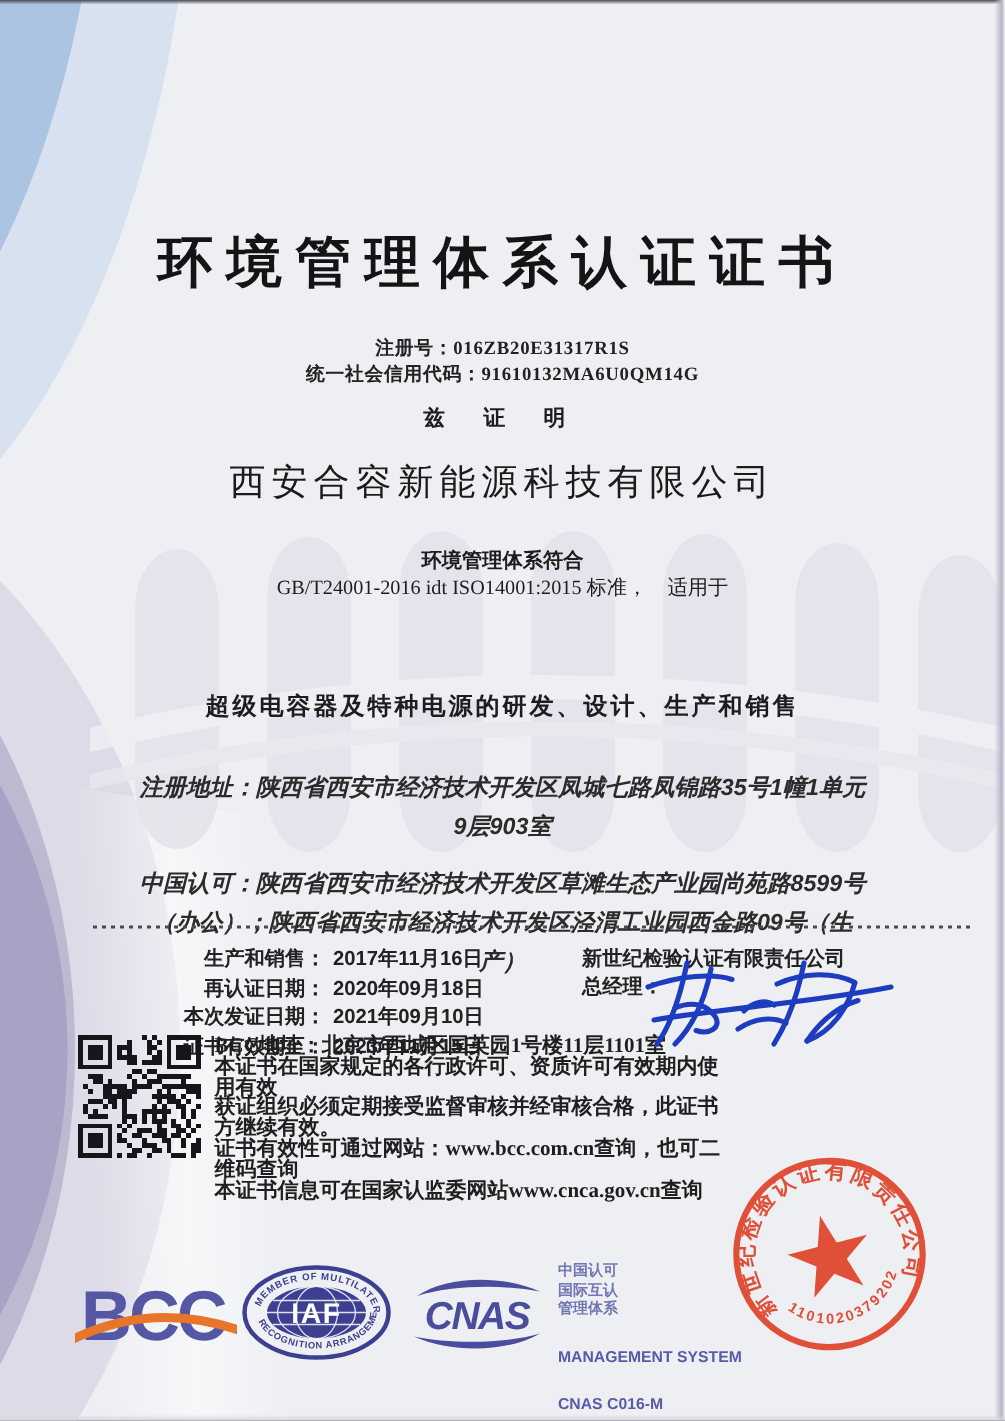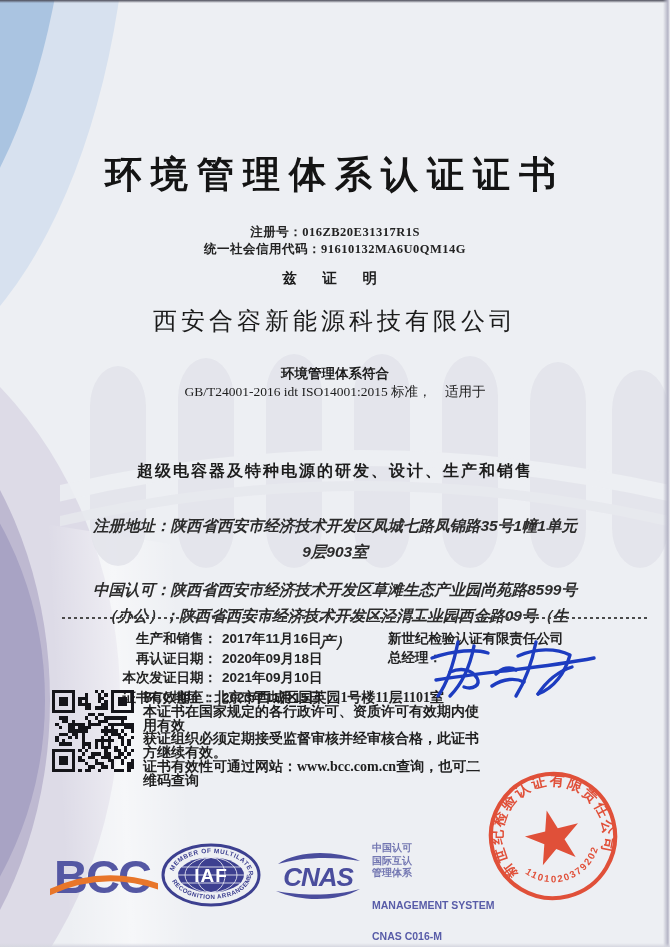--- a/index.html
+++ b/index.html
@@ -154,20 +154,21 @@
   <div class="abs qr">
     <svg id="qr-svg" width="82" height="86" viewBox="0 0 25 25" shape-rendering="crispEdges">
         <path d="M13 0h1v1h-1zM15 0h1v1h-1zM10 1h1v1h-1zM14 1h1v1h-1zM16 1h1v1h-1zM8 2h1v1h-1zM9 2h1v1h-1zM10 2h1v1h-1zM14 2h1v1h-1zM15 2h1v1h-1zM8 3h1v1h-1zM10 3h1v1h-1zM14 3h1v1h-1zM16 3h1v1h-1zM8 4h1v1h-1zM9 4h1v1h-1zM10 4h1v1h-1zM11 4h1v1h-1zM15 4h1v1h-1zM16 4h1v1h-1zM10 5h1v1h-1zM11 5h1v1h-1zM13 5h1v1h-1zM14 5h1v1h-1zM15 5h1v1h-1zM16 5h1v1h-1zM11 7h1v1h-1zM12 7h1v1h-1zM14 7h1v1h-1zM15 7h1v1h-1zM2 8h1v1h-1zM3 8h1v1h-1zM4 8h1v1h-1zM10 8h1v1h-1zM13 8h1v1h-1zM16 8h1v1h-1zM17 8h1v1h-1zM18 8h1v1h-1zM19 8h1v1h-1zM20 8h1v1h-1zM21 8h1v1h-1zM22 8h1v1h-1zM3 9h1v1h-1zM4 9h1v1h-1zM6 9h1v1h-1zM11 9h1v1h-1zM14 9h1v1h-1zM15 9h1v1h-1zM16 9h1v1h-1zM21 9h1v1h-1zM1 10h1v1h-1zM5 10h1v1h-1zM6 10h1v1h-1zM7 10h1v1h-1zM8 10h1v1h-1zM9 10h1v1h-1zM11 10h1v1h-1zM12 10h1v1h-1zM13 10h1v1h-1zM14 10h1v1h-1zM17 10h1v1h-1zM18 10h1v1h-1zM19 10h1v1h-1zM20 10h1v1h-1zM21 10h1v1h-1zM22 10h1v1h-1zM23 10h1v1h-1zM24 10h1v1h-1zM2 11h1v1h-1zM5 11h1v1h-1zM6 11h1v1h-1zM8 11h1v1h-1zM9 11h1v1h-1zM10 11h1v1h-1zM11 11h1v1h-1zM16 11h1v1h-1zM18 11h1v1h-1zM22 11h1v1h-1zM23 11h1v1h-1zM24 11h1v1h-1zM5 12h1v1h-1zM6 12h1v1h-1zM7 12h1v1h-1zM8 12h1v1h-1zM9 12h1v1h-1zM10 12h1v1h-1zM15 12h1v1h-1zM16 12h1v1h-1zM17 12h1v1h-1zM18 12h1v1h-1zM19 12h1v1h-1zM21 12h1v1h-1zM24 12h1v1h-1zM2 13h1v1h-1zM3 13h1v1h-1zM4 13h1v1h-1zM6 13h1v1h-1zM7 13h1v1h-1zM9 13h1v1h-1zM16 13h1v1h-1zM18 13h1v1h-1zM19 13h1v1h-1zM20 13h1v1h-1zM22 13h1v1h-1zM1 14h1v1h-1zM5 14h1v1h-1zM7 14h1v1h-1zM9 14h1v1h-1zM15 14h1v1h-1zM17 14h1v1h-1zM20 14h1v1h-1zM21 14h1v1h-1zM24 14h1v1h-1zM1 15h1v1h-1zM3 15h1v1h-1zM9 15h1v1h-1zM13 15h1v1h-1zM14 15h1v1h-1zM15 15h1v1h-1zM16 15h1v1h-1zM17 15h1v1h-1zM18 15h1v1h-1zM21 15h1v1h-1zM23 15h1v1h-1zM2 16h1v1h-1zM3 16h1v1h-1zM4 16h1v1h-1zM5 16h1v1h-1zM9 16h1v1h-1zM10 16h1v1h-1zM11 16h1v1h-1zM13 16h1v1h-1zM15 16h1v1h-1zM17 16h1v1h-1zM21 16h1v1h-1zM23 16h1v1h-1zM9 17h1v1h-1zM11 17h1v1h-1zM13 17h1v1h-1zM15 17h1v1h-1zM16 17h1v1h-1zM17 17h1v1h-1zM19 17h1v1h-1zM22 17h1v1h-1zM8 18h1v1h-1zM10 18h1v1h-1zM16 18h1v1h-1zM19 18h1v1h-1zM20 18h1v1h-1zM22 18h1v1h-1zM24 18h1v1h-1zM9 19h1v1h-1zM12 19h1v1h-1zM13 19h1v1h-1zM14 19h1v1h-1zM16 19h1v1h-1zM17 19h1v1h-1zM20 19h1v1h-1zM21 19h1v1h-1zM23 19h1v1h-1zM8 20h1v1h-1zM11 20h1v1h-1zM12 20h1v1h-1zM15 20h1v1h-1zM16 20h1v1h-1zM17 20h1v1h-1zM19 20h1v1h-1zM20 20h1v1h-1zM22 20h1v1h-1zM8 21h1v1h-1zM9 21h1v1h-1zM13 21h1v1h-1zM17 21h1v1h-1zM18 21h1v1h-1zM21 21h1v1h-1zM24 21h1v1h-1zM10 22h1v1h-1zM13 22h1v1h-1zM14 22h1v1h-1zM15 22h1v1h-1zM18 22h1v1h-1zM21 22h1v1h-1zM23 22h1v1h-1zM24 22h1v1h-1zM11 23h1v1h-1zM12 23h1v1h-1zM15 23h1v1h-1zM16 23h1v1h-1zM18 23h1v1h-1zM23 23h1v1h-1zM24 23h1v1h-1zM8 24h1v1h-1zM10 24h1v1h-1zM11 24h1v1h-1zM14 24h1v1h-1zM19 24h1v1h-1zM20 24h1v1h-1zM21 24h1v1h-1zM23 24h1v1h-1zM0 0h7v7h-7z M1 1h5v5h-5z M2 2h3v3h-3zM18 0h7v7h-7z M19 1h5v5h-5z M20 2h3v3h-3zM0 18h7v7h-7z M1 19h5v5h-5z M2 20h3v3h-3z" fill="#15151a" fill-rule="evenodd"></path>
       </svg>
   </div>
   <div class="abs fineprint">
     <div>BCC地址：北京市西城区国英园1号楼11层1101室</div>
     <div>本证书在国家规定的各行政许可、资质许可有效期内使用有效</div>
     <div>获证组织必须定期接受监督审核并经审核合格，此证书方继续有效。</div>
     <div>证书有效性可通过网站：www.bcc.com.cn查询，也可二维码查询</div>
+    <div>本证书信息可在国家认监委网站www.cnca.gov.cn查询</div>
   </div>
 
   <div class="abs bcc">
     <span class="letters">BCC</span>
     <svg width="108" height="56" viewBox="0 0 108 56">
       <path d="M-2 42 Q 52 16 110 36" fill="none" stroke="#e8762a" stroke-width="6" stroke-linecap="round"></path>
     </svg>
   </div>
 
   <svg class="abs iaf" viewBox="0 0 102 66">

